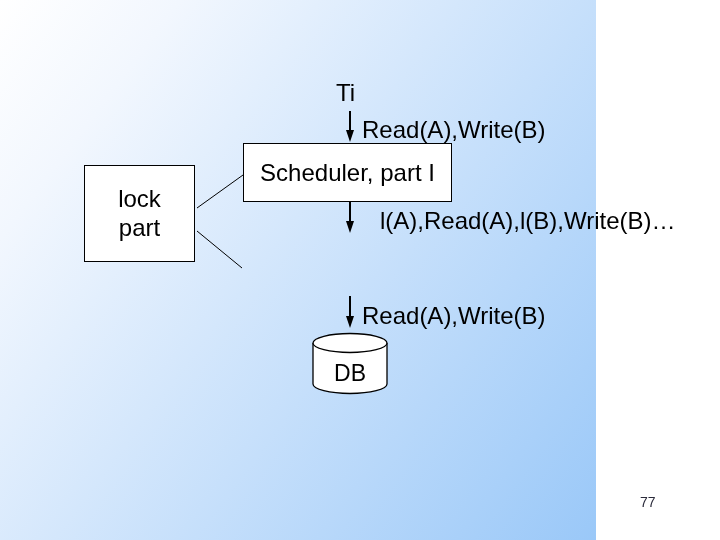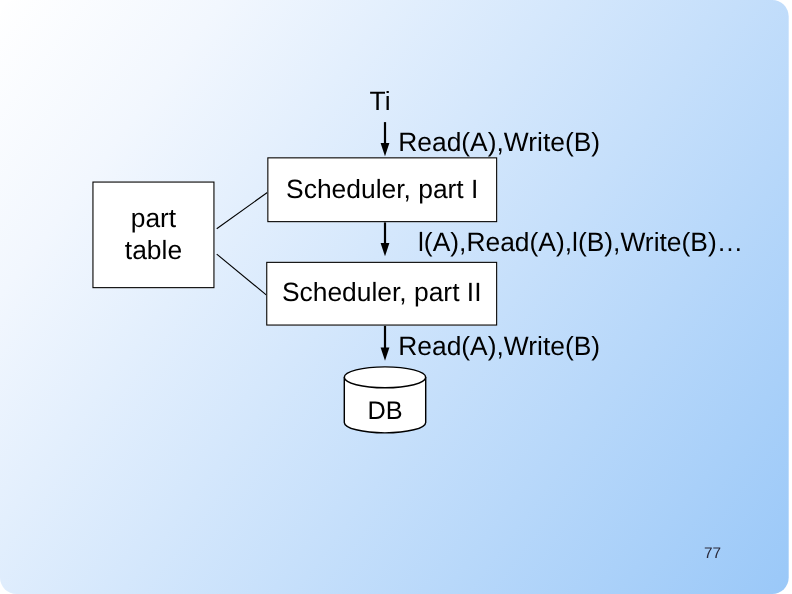--- a/index.html
+++ b/index.html
@@ -7,24 +7,23 @@
     padding: 0;
   }
   body {
     width: 720px;
     height: 540px;
     overflow: hidden;
     font-family: "Liberation Sans", "DejaVu Sans", sans-serif;
   }
   .slide {
     position: relative;
-    width: 717px;
+    width: 596px;
     height: 540px;
     background: linear-gradient(127deg, #ffffff 0%, #f2f7fe 18%, #9ac8f8 100%);
-    border-radius: 15px;
   }
   .shape-layer {
     position: absolute;
     left: 0;
     top: 0;
     width: 720px;
     height: 540px;
   }
   .txt {
     position: absolute;
@@ -137,28 +136,25 @@
 
   <div class="txt ti-label">Ti</div>
 
   <div class="txt msg-top">Read(A),Write(B)</div>
 
   <div class="box scheduler1-box">
     <span>Scheduler, part I</span>
   </div>
 
   <div class="box lock-table-box">
-    <span class="wrap-label">part table</span>
+    <span class="wrap-label">lock part</span>
   </div>
 
   <div class="txt msg-mid">l(A),Read(A),l(B),Write(B)…</div>
 
-  <div class="box scheduler2-box">
-    <span>Scheduler, part II</span>
-  </div>
 
   <div class="txt msg-bottom">Read(A),Write(B)</div>
 
   <div class="db-label">DB</div>
 
   <div class="page-number">77</div>
 
 </div>
 
 </body></html>

